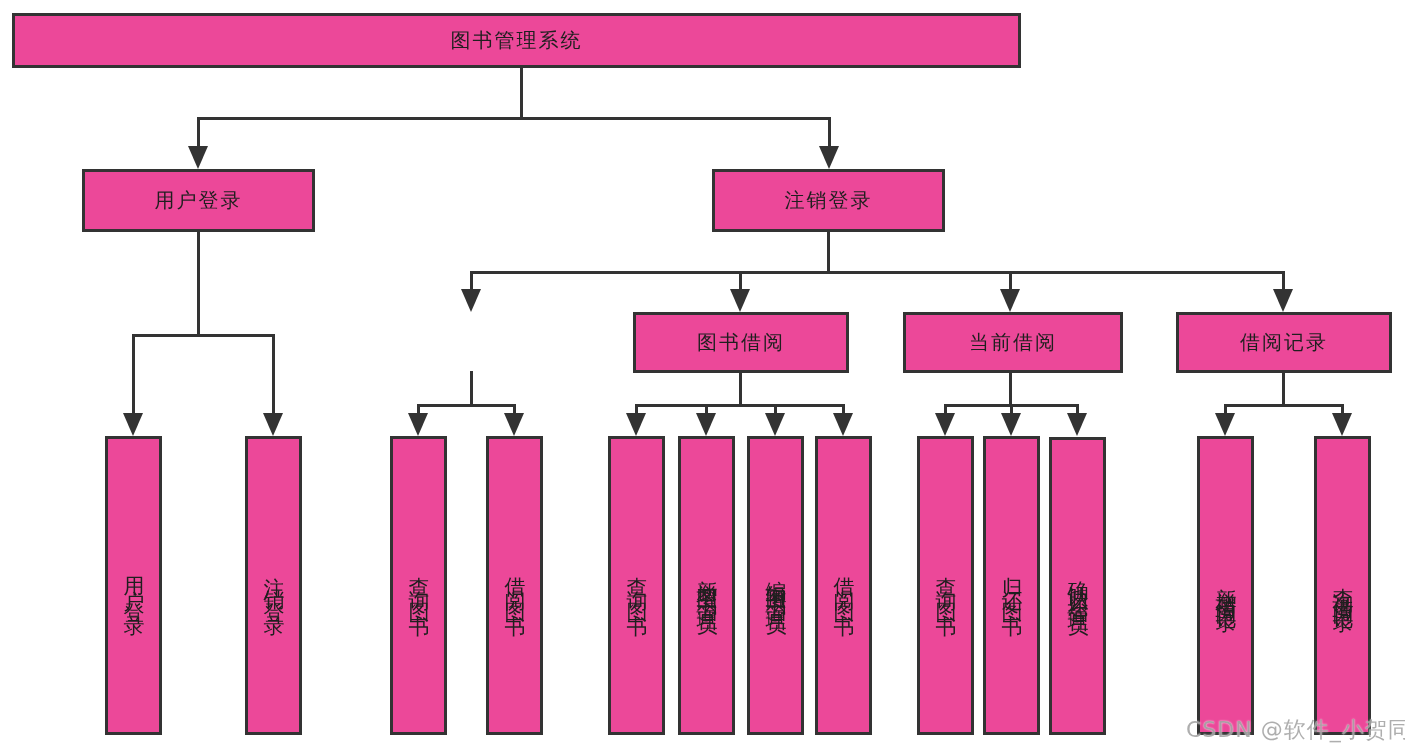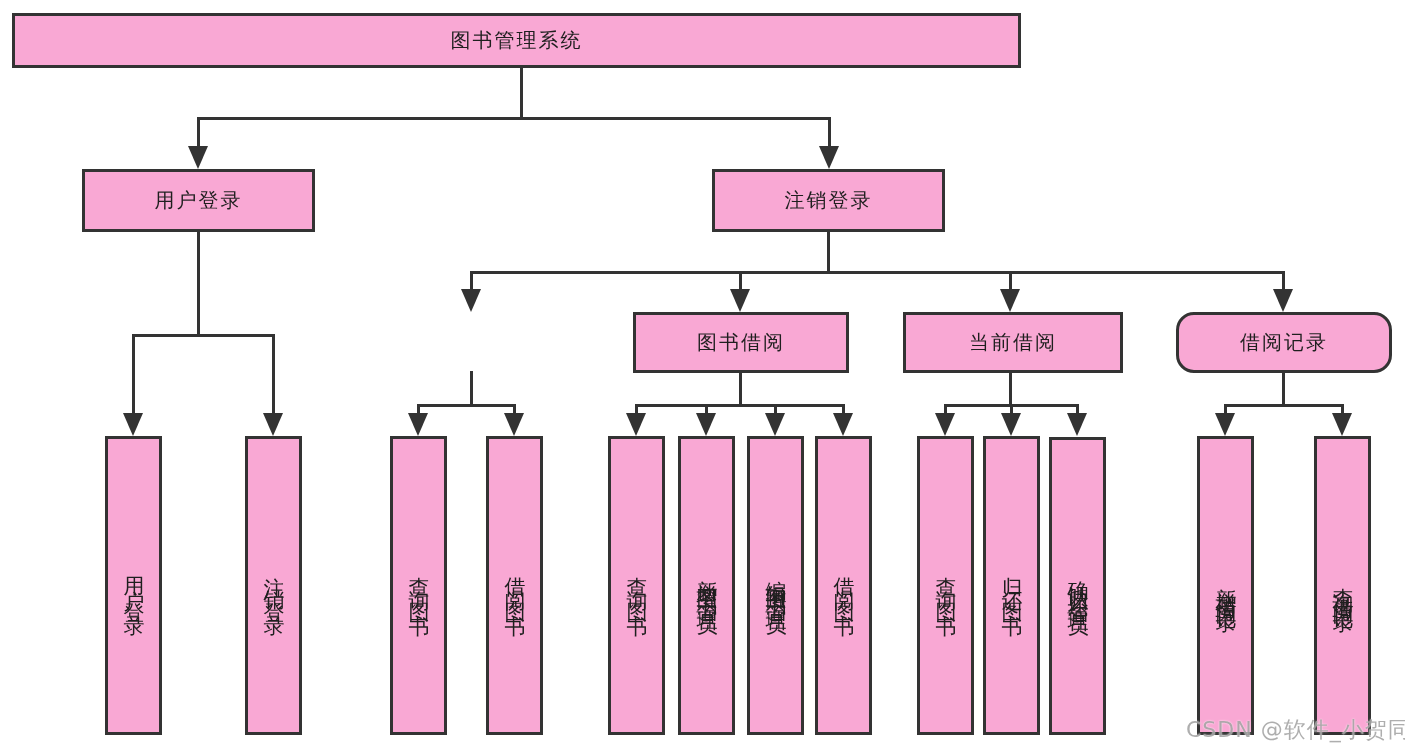--- a/index.html
+++ b/index.html
@@ -7,21 +7,21 @@
     position:relative;
     width:1405px;height:747px;
     background:#ffffff;
     overflow:hidden;
     font-family:"DejaVu Sans","Liberation Sans",sans-serif;
   }
   .box{
     position:absolute;
     box-sizing:border-box;
     border:3px solid #333333;
-    background:#f9a8d4;
+    background:#ec4899;
     display:flex;
     align-items:center;
     justify-content:center;
     color:#1f1f1f;
     z-index:2;
   }
   .hbox{font-size:20px;letter-spacing:2px;white-space:nowrap;}
   .vbox{
     writing-mode:vertical-rl;
     text-orientation:mixed;
@@ -127,21 +127,21 @@
   <div class="box hbox" style="left:712px;top:169px;width:233px;height:63px;">
     <span>注销登录</span>
   </div>
 
   <div class="box hbox" style="left:633px;top:312px;width:216px;height:61px;">
     <span>图书借阅</span>
   </div>
   <div class="box hbox" style="left:903px;top:312px;width:220px;height:61px;">
     <span>当前借阅</span>
   </div>
-  <div class="box hbox" style="left:1176px;top:312px;width:216px;height:61px;border-radius:18px;">
+  <div class="box hbox" style="left:1176px;top:312px;width:216px;height:61px;">
     <span>借阅记录</span>
   </div>
 
   <div class="box vbox" style="left:105px;top:436px;width:57px;height:299px;">
     <span>用户登录</span>
   </div>
   <div class="box vbox" style="left:245px;top:436px;width:57px;height:299px;">
     <span>注销登录</span>
   </div>
 

